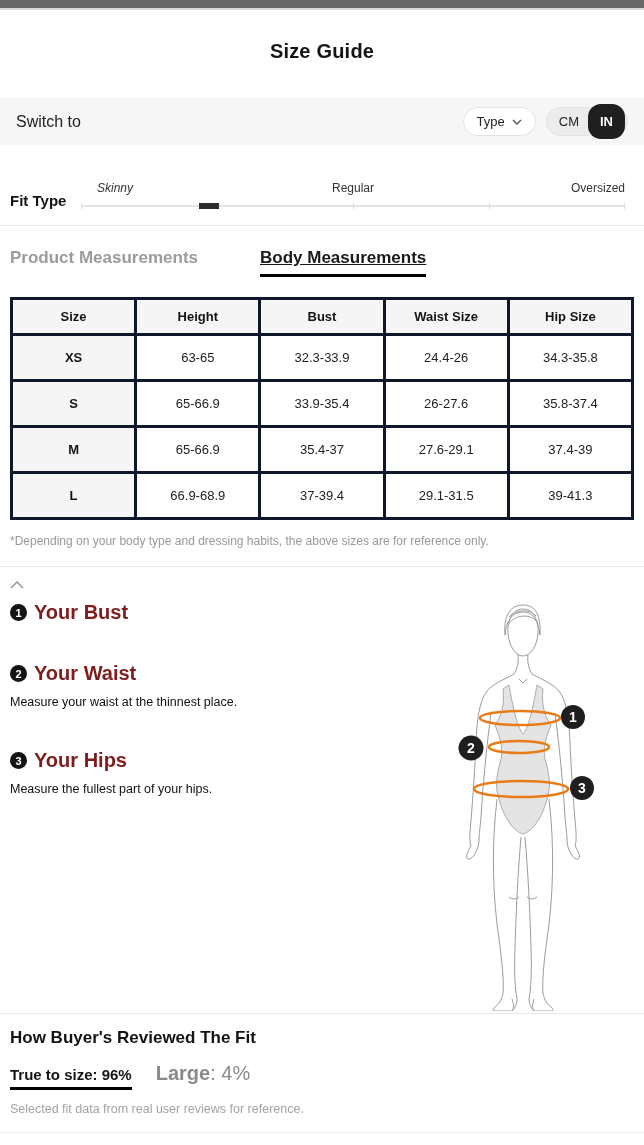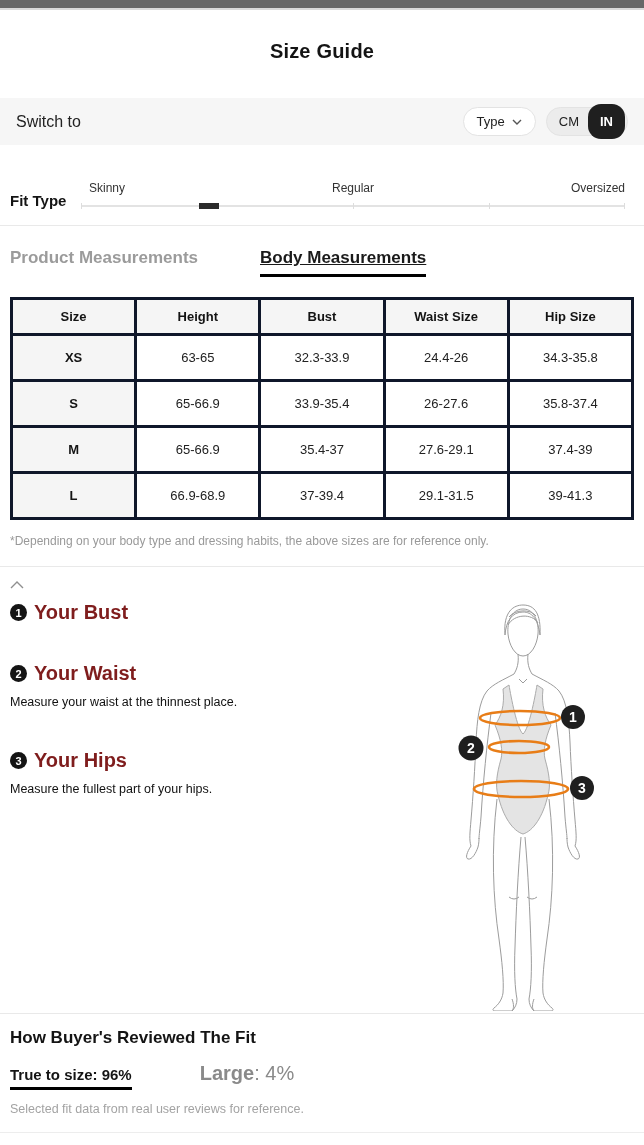--- a/index.html
+++ b/index.html
@@ -38,21 +38,21 @@
   .unit-cm{font-size:13px;color:#222;padding:0 9px 0 10px;}
   .unit-in{
     background:var(--toggle-active-bg,#1f1f1f);color:#fff;font-size:13px;font-weight:bold;
     border-radius:13px;height:35px;display:inline-flex;align-items:center;padding:0 12px;
   }
   
   .fit-row{margin-top:36px;padding:0 19px 0 10px;display:flex;align-items:flex-end;}
   .fit-label{font-size:15px;font-weight:bold;width:71px;flex:none;padding-bottom:2px;color:#141414;}
   .slider{flex:1;position:relative;height:30px;}
   .slider-labels{position:relative;height:16px;font-size:12px;color:#333;}
-  .sl-left{position:absolute;left:8px;top:0;}
+  .sl-left{position:absolute;left:16px;top:0;font-style:italic;}
   .sl-mid{position:absolute;left:50%;transform:translateX(-50%);top:0;}
   .sl-right{position:absolute;right:0;top:0;}
   .slider-track{position:relative;margin-top:8px;height:2px;background:#e3e3e3;}
   .tick{position:absolute;top:-2px;width:1px;height:6px;background:#ddd;}
   .tick.t0{left:0;} .tick.t25{left:25%;} .tick.t50{left:50%;} .tick.t75{left:75%;} .tick.t100{right:0;}
   .slider-indicator{position:absolute;top:-2px;width:20px;height:6px;background:#2b2b2b;transform:translateX(-50%);cursor:pointer;}
   .divider{border:none;border-top:1px solid #e9e9e9;margin-top:14px;}
   
   .tabs{display:flex;gap:62px;padding:22px 10px 0 10px;}
   .tab{font-size:17px;font-weight:bold;cursor:pointer;padding-bottom:6px;border-bottom:3px solid transparent;}
@@ -82,21 +82,21 @@
   .m-item-desc{margin-top:8px;font-size:12.5px;line-height:1.45;color:#111;max-width:310px;}
   .figure-wrap{position:absolute;top:0;right:17px;width:190px;height:410px;}
   .outline{fill:none;stroke:#9c9c9c;stroke-width:1;}
   .suit{fill:#e4e4e4;stroke:#ababab;stroke-width:1;}
   .band{fill:none;stroke:var(--accent-orange,#e87d17);stroke-width:2.6;}
   .badge-circle{fill:#1f1f1f;}
   .badge-num{fill:#fff;font-size:14px;font-weight:bold;font-family:"Liberation Sans",sans-serif;}
   
   .review{padding:14px 10px 0 10px;}
   .review-title{font-size:17px;font-weight:bold;color:#141414;}
-  .review-stats{display:flex;align-items:baseline;gap:68px;margin-top:14px;}
+  .review-stats{display:flex;align-items:baseline;gap:24px;margin-top:14px;}
   .stat-primary{font-size:15px;font-weight:bold;color:#141414;border-bottom:3px solid #000;padding-bottom:4px;cursor:pointer;}
   .stat-secondary{font-size:20px;color:#8a8a8a;cursor:pointer;}
   .stat-secondary .lbl{font-weight:bold;}
   .review-note{margin-top:12px;font-size:12.5px;color:#a3a3a3;}
   .bottom-line{border:none;border-top:1px solid #ededed;margin-top:16px;}
 </style>
 </head>
 <body>
 
 <div class="top-bar"></div>

